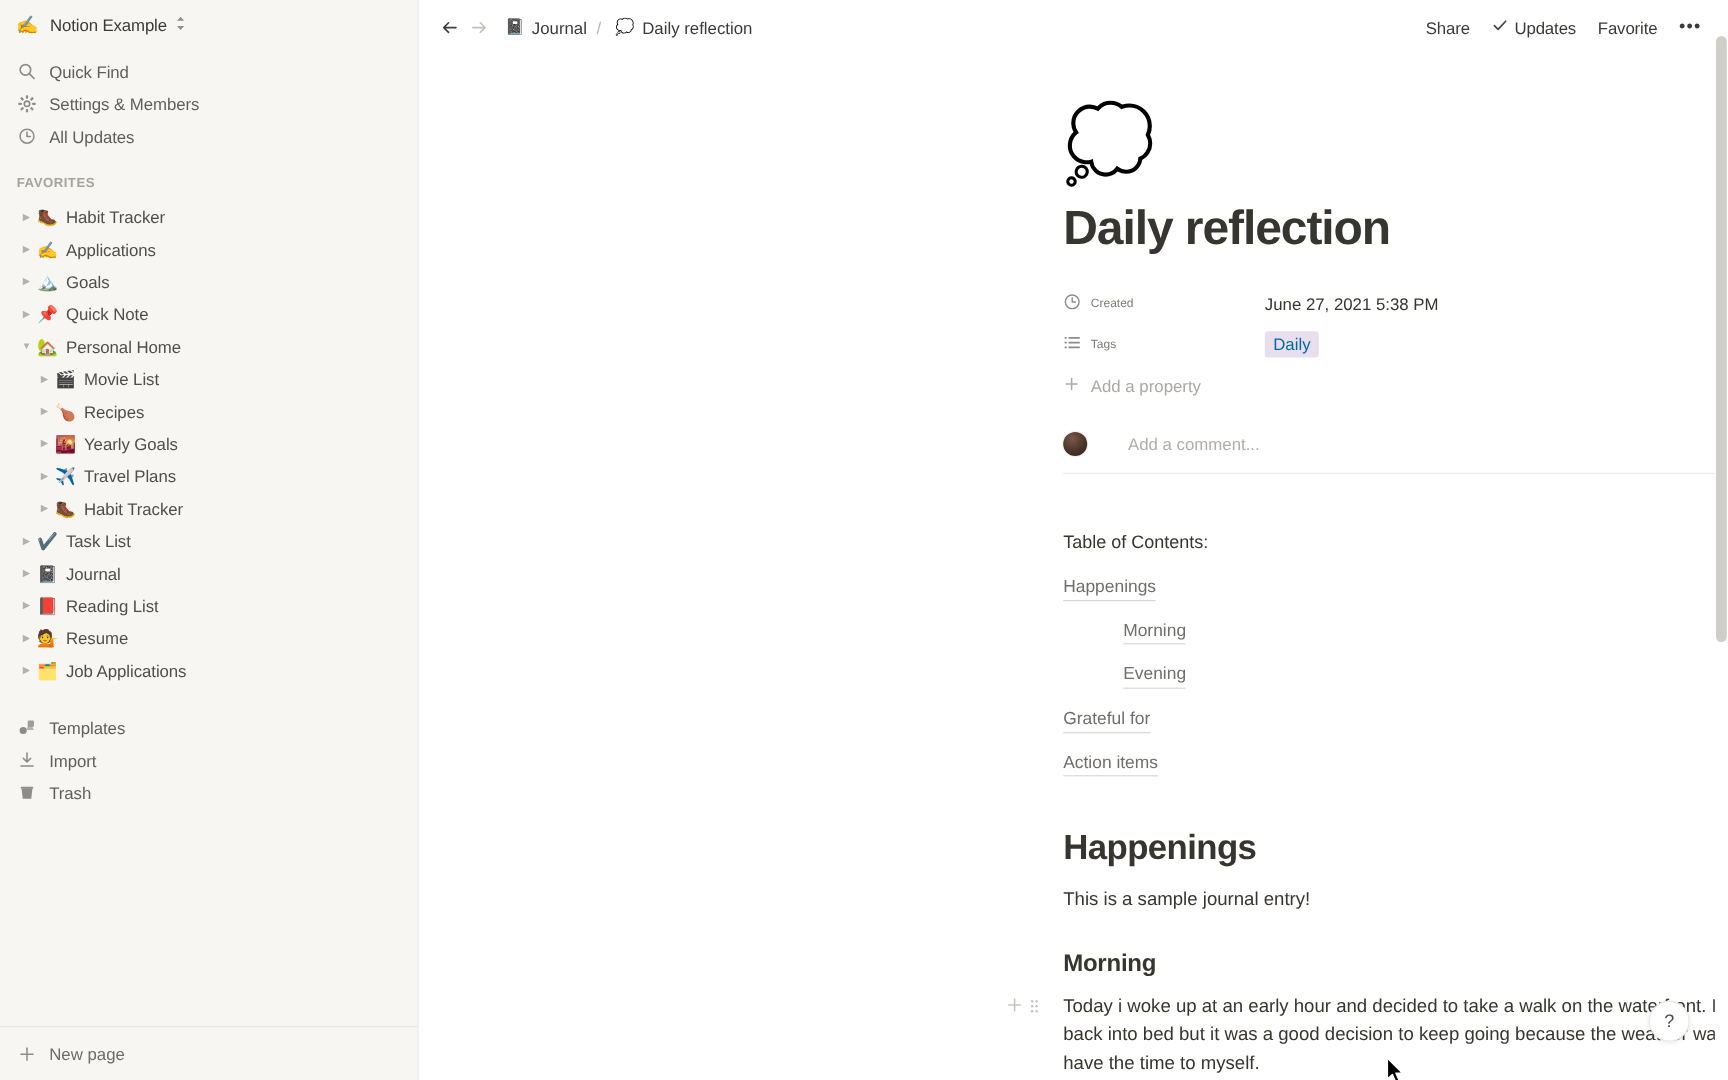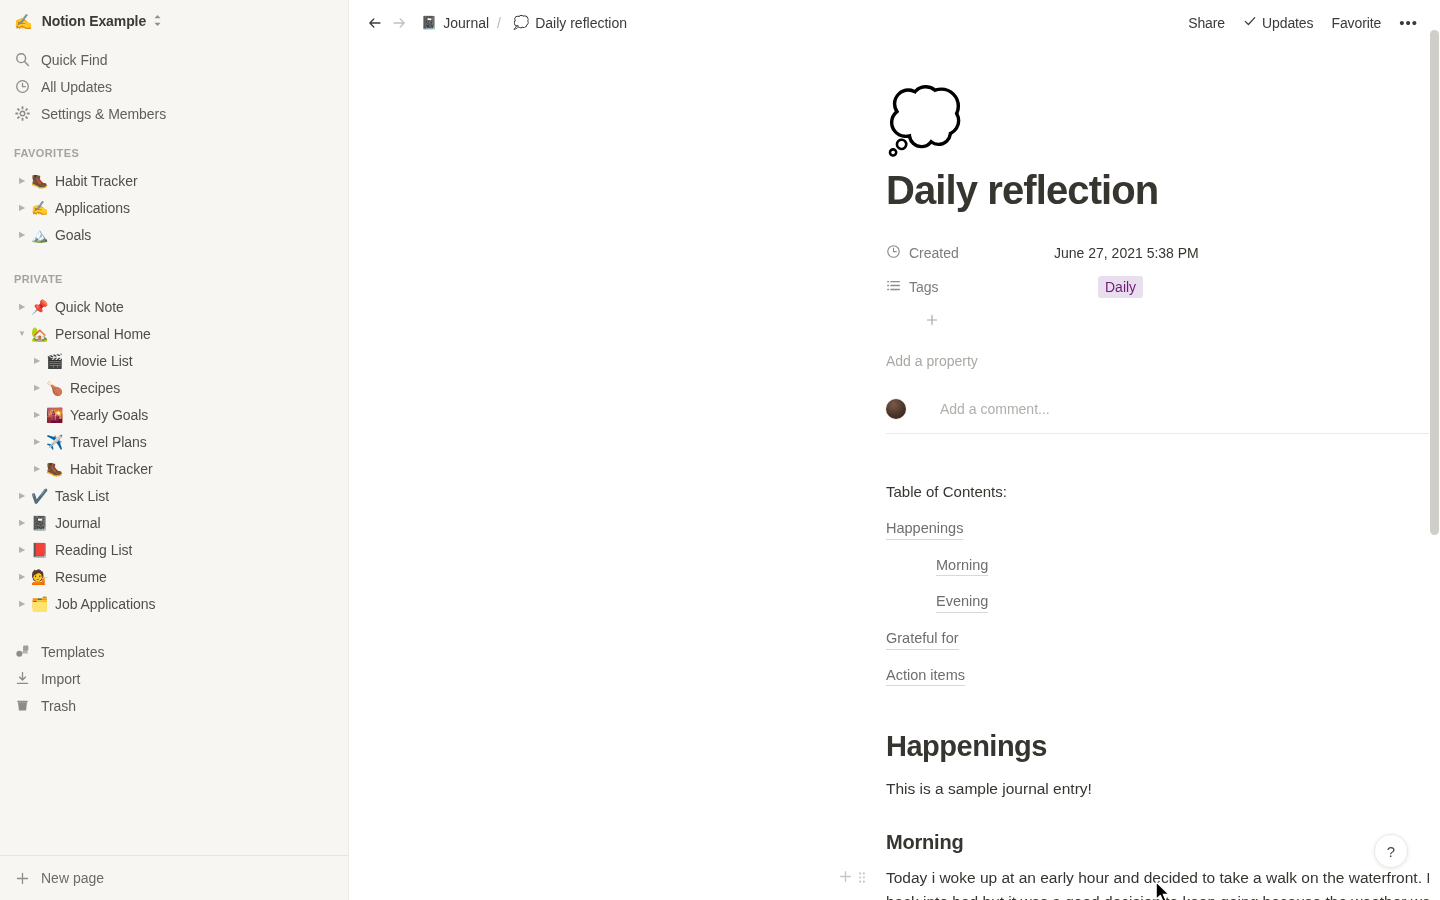--- a/index.html
+++ b/index.html
@@ -22,21 +22,21 @@
     flex:0 0 349px;
   }
   .sb-scroll { flex:1 1 auto; overflow:hidden; padding-top:6px; }
 
   .ws-header {
     display:flex; align-items:center;
     height:30px; padding:0 14px; margin-bottom:5px;
     cursor:pointer;
   }
   .ws-emoji { font-size:15px; line-height:1; margin-right:9px; }
-  .ws-name { font-size:14px; font-weight:700; color:#3b3a37; letter-spacing:-0.1px; }
+  .ws-name { font-size:14px; font-weight:400; color:#3b3a37; letter-spacing:-0.1px; }
   .ws-caret { margin-left:7px; font-size:10px; color:#9b9a97; line-height:1; }
 
   .sb-row {
     display:flex; align-items:flex-end;
     height:27px; padding:0 14px;
     cursor:pointer; color:#5f5e5b;
     font-size:14px; letter-spacing:-0.05px;
   }
   .sb-ico {
     width:17px; height:17px; margin-right:10px;
@@ -123,32 +123,32 @@
   h1.title {
     font-size:40px; font-weight:700; color:#37352f;
     letter-spacing:-0.9px; line-height:1.2; margin-top:14px; margin-bottom:22px;
   }
 
   .props { }
   .prop-row { display:flex; align-items:center; height:34px; }
   .prop-name {
     display:flex; align-items:center; gap:8px;
     width:168px; flex:0 0 168px;
-    font-size:14px; color:#7d7c78; cursor:pointer;
+    font-size:10px; color:#7d7c78; cursor:pointer;
     padding:3px 6px; border-radius:3px; margin-left:-6px;
   }
   .prop-val { font-size:14px; color:#37352f; cursor:pointer; padding:3px 6px; border-radius:3px; }
   .tag-pill {
-    display:inline-block; background:#e8deee; color:#701a75;
-    font-size:14px; padding:2px 7px; border-radius:3px; line-height:18px;margin-left:44px;
+    display:inline-block; background:#e8deee; color:#0369a1;
+    font-size:14px; padding:2px 7px; border-radius:3px; line-height:18px;
   }
   .add-prop {
-    display:flex; align-items:center; gap:23px;
+    display:flex; align-items:center; gap:9px;
     font-size:14px; color:#aaa8a4; margin-top:5px;
-    padding:4px 6px; margin-left:-6px; border-radius:3px; cursor:pointer; width:fit-content;flex-direction:column;
+    padding:4px 6px; margin-left:-6px; border-radius:3px; cursor:pointer; width:fit-content;
   }
 
   .comment-row {
     display:flex; align-items:center; gap:12px;
     margin-top:26px; padding-bottom:14px;
     border-bottom:1px solid #eceae6;
     width:708px;
   }
   .avatar {
     width:20px; height:20px; border-radius:50%; flex:0 0 20px;
@@ -221,30 +221,20 @@
       </div>
 
       <div class="sb-row">
         <span class="sb-ico">
           <svg width="15" height="15" viewBox="0 0 15 15">
               <circle cx="6.2" cy="6.2" r="4.4" fill="none" stroke="#8d8c89" stroke-width="1.4"></circle>
               <line x1="9.5" y1="9.5" x2="13.4" y2="13.4" stroke="#8d8c89" stroke-width="1.4" stroke-linecap="round"></line>
             </svg>
         </span>
         <span>Quick Find</span>
-      </div>
-
-      <div class="sb-row">
-        <span class="sb-ico">
-          <svg width="15" height="15" viewBox="0 0 15 15">
-              <circle cx="7.5" cy="7.5" r="5.8" fill="none" stroke="#8d8c89" stroke-width="1.3"></circle>
-              <path d="M7.5 4.3 V7.7 H10.2" fill="none" stroke="#8d8c89" stroke-width="1.3" stroke-linecap="round" stroke-linejoin="round"></path>
-            </svg>
-        </span>
-        <span>All Updates</span>
       </div>
 
       <div class="sb-row">
         <span class="sb-ico">
           <svg width="15" height="15" viewBox="0 0 16 16">
               <g fill="#8d8c89">
                 <circle cx="8" cy="8" r="2.4" fill="none" stroke="#8d8c89" stroke-width="1.5"></circle>
                 <g>
                   <rect x="7" y="0.3" width="2" height="3.1" rx=".6"></rect>
                   <rect x="7" y="12.6" width="2" height="3.1" rx=".6"></rect>
@@ -254,39 +244,48 @@
                   <rect x="7" y="12.6" width="2" height="3.1" rx=".6" transform="rotate(45 8 8)"></rect>
                   <rect x="0.3" y="7" width="3.1" height="2" rx=".6" transform="rotate(45 8 8)"></rect>
                   <rect x="12.6" y="7" width="3.1" height="2" rx=".6" transform="rotate(45 8 8)"></rect>
                 </g>
               </g>
             </svg>
         </span>
         <span>Settings &amp; Members</span>
       </div>
 
+      <div class="sb-row">
+        <span class="sb-ico">
+          <svg width="15" height="15" viewBox="0 0 15 15">
+              <circle cx="7.5" cy="7.5" r="5.8" fill="none" stroke="#8d8c89" stroke-width="1.3"></circle>
+              <path d="M7.5 4.3 V7.7 H10.2" fill="none" stroke="#8d8c89" stroke-width="1.3" stroke-linecap="round" stroke-linejoin="round"></path>
+            </svg>
+        </span>
+        <span>All Updates</span>
+      </div>
+
       <div class="sb-section">FAVORITES</div>
 
       <div class="pg-row depth0">
         <span class="pg-tri">▶</span>
         <span class="pg-emoji">🥾</span>
         <span class="pg-label">Habit Tracker</span>
       </div>
       <div class="pg-row depth0">
         <span class="pg-tri">▶</span>
         <span class="pg-emoji">✍️</span>
         <span class="pg-label">Applications</span>
       </div>
       <div class="pg-row depth0">
         <span class="pg-tri">▶</span>
         <span class="pg-emoji">🏔️</span>
         <span class="pg-label">Goals</span>
       </div>
 
-      <div class="sb-section">PRIVATE</div>
 
       <div class="pg-row depth0">
         <span class="pg-tri">▶</span>
         <span class="pg-emoji">📌</span>
         <span class="pg-label">Quick Note</span>
       </div>
       <div class="pg-row depth0">
         <span class="pg-tri">▼</span>
         <span class="pg-emoji">🏡</span>
         <span class="pg-label">Personal Home</span>

